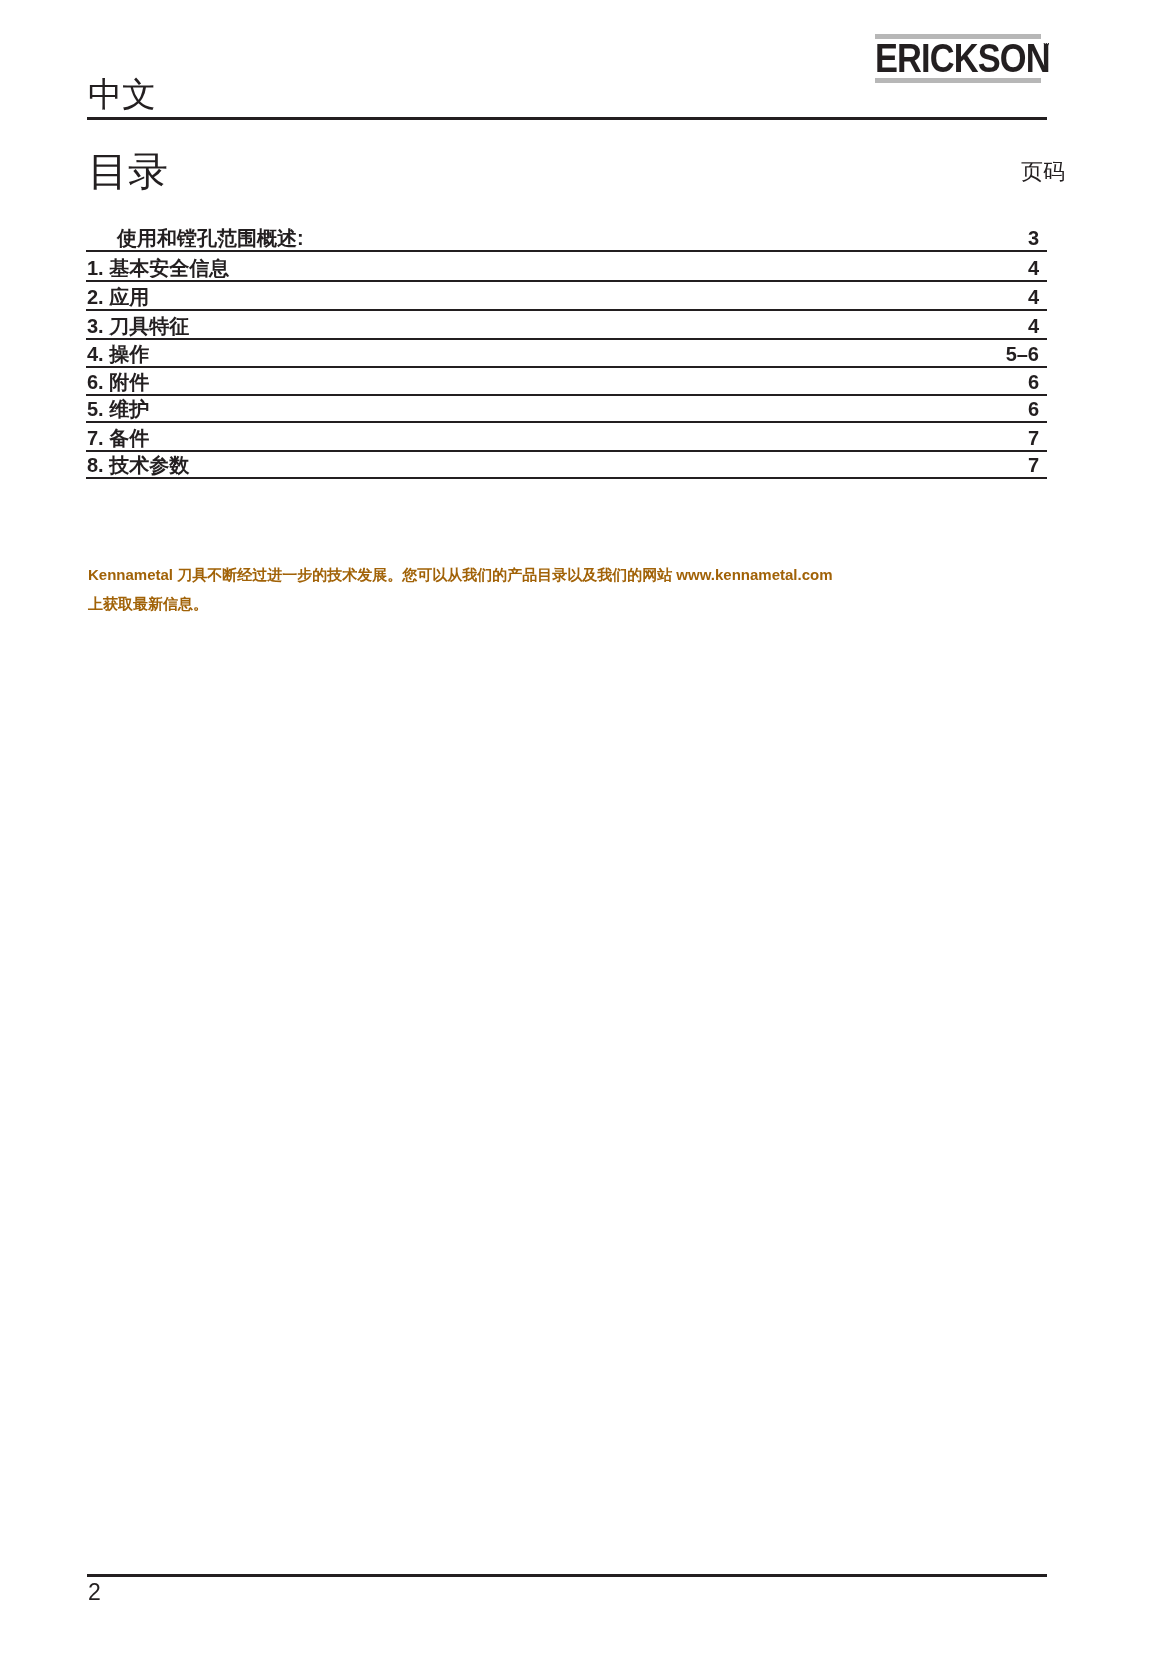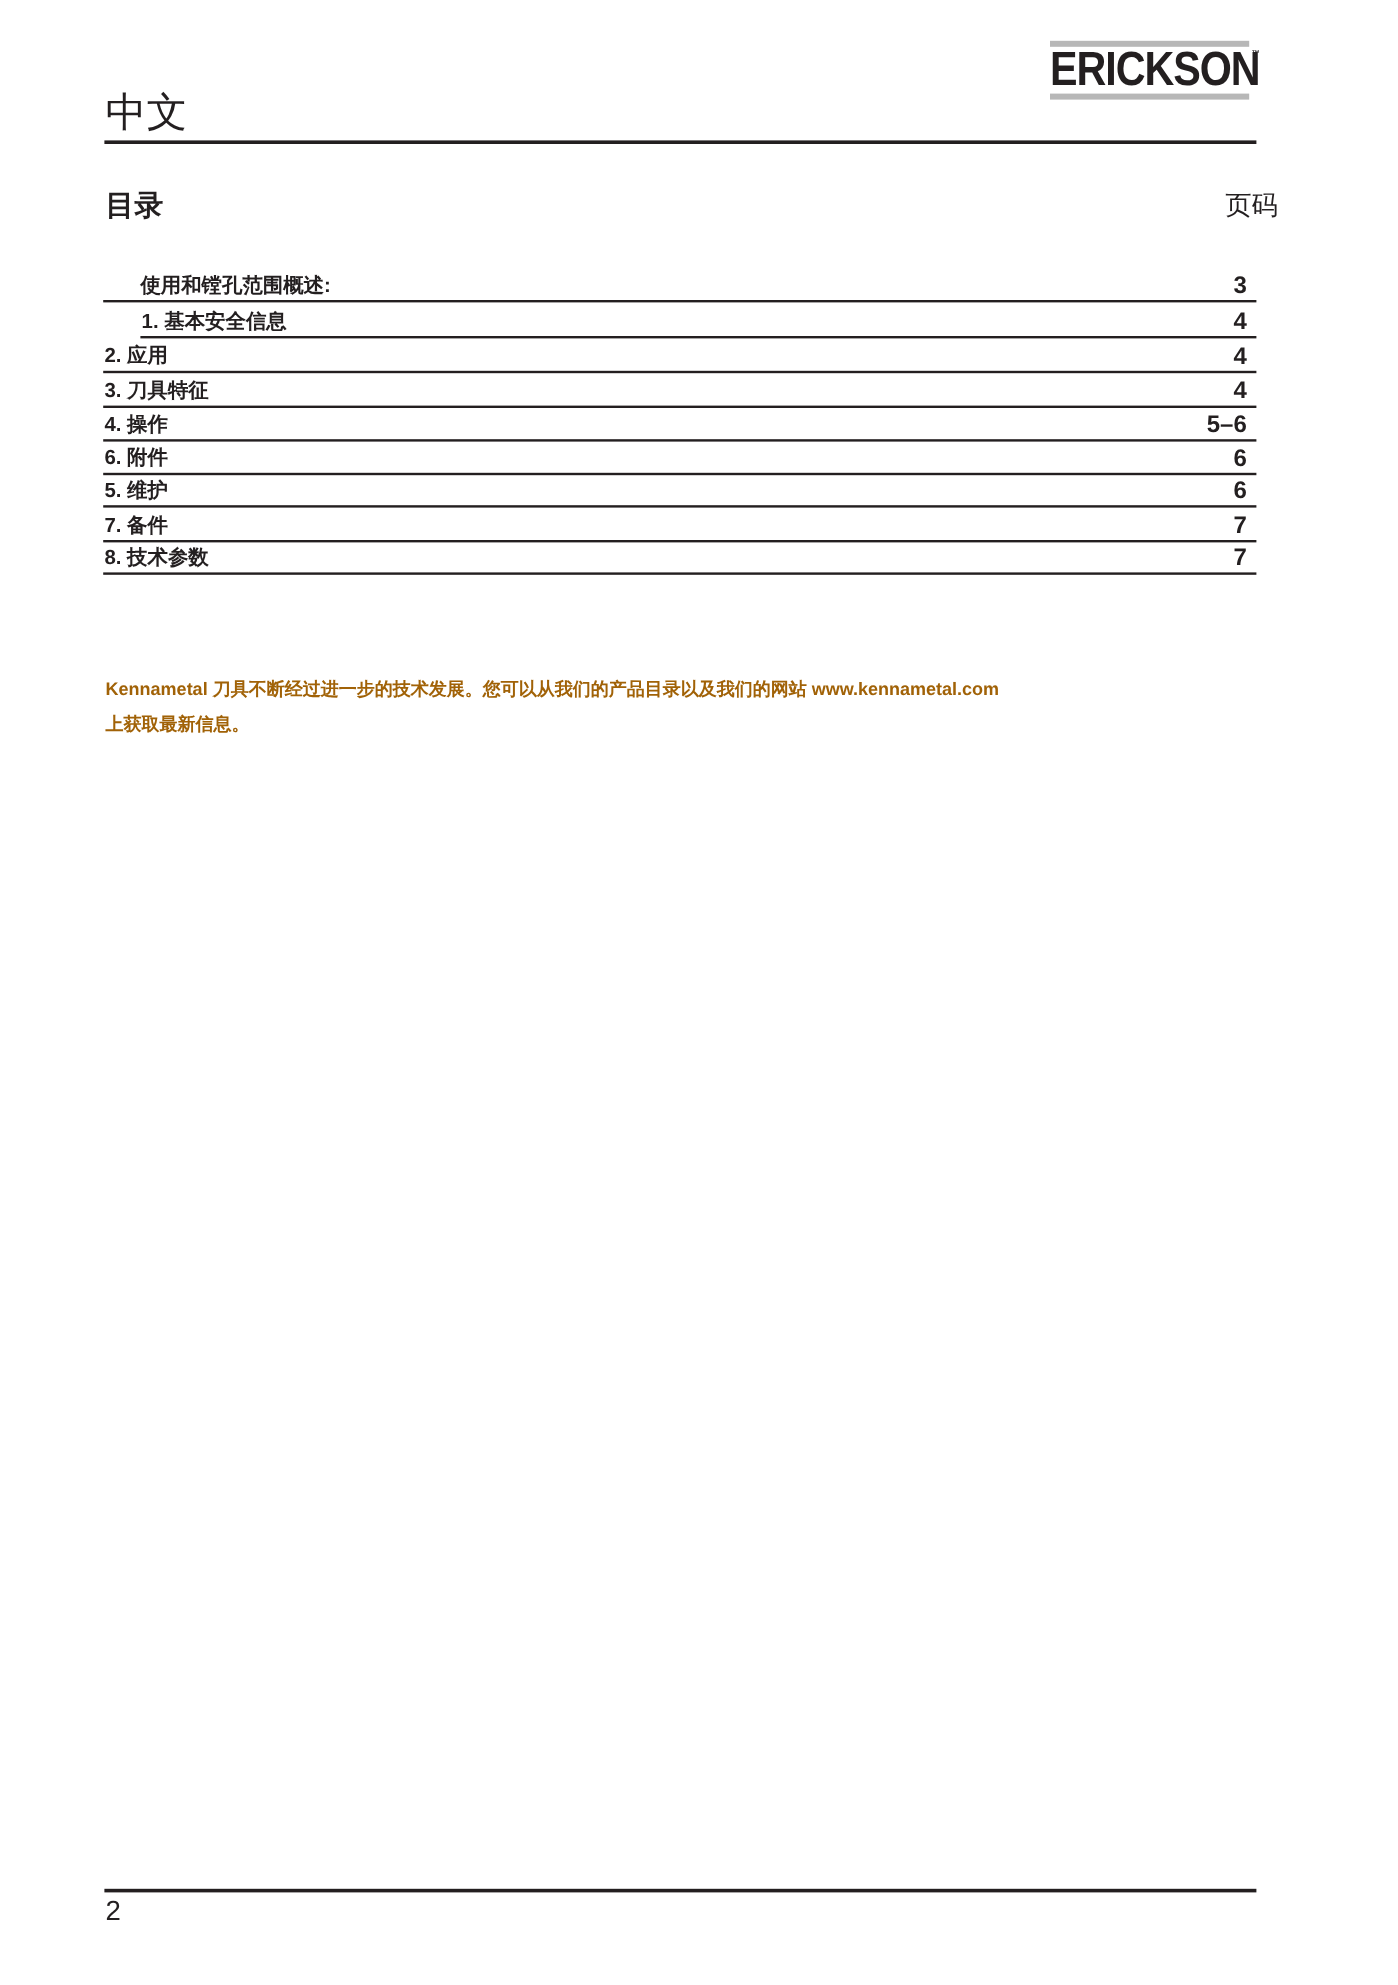--- a/index.html
+++ b/index.html
@@ -21,44 +21,44 @@
 
   .lang-title {
     position: absolute; left: 88px; top: 74px; font-size: 34px; line-height: 40px;
     font-family: "DejaVu Sans", sans-serif; color: #231f20;
   }
   .rule { position: absolute; background: #231f20; }
   .header-rule { left: 87px; top: 117px; width: 960px; height: 3px; }
   .footer-rule { left: 87px; top: 1574px; width: 960px; height: 3px; }
 
   .toc-title {
-    position: absolute; left: 88px; top: 151px; font-size: 24px; line-height: 40px;
-    font-weight: bold; font-family: "DejaVu Sans", sans-serif;
+    position: absolute; left: 88px; top: 151px; font-size: 40px; line-height: 40px;
+    font-weight: normal; font-family: "DejaVu Sans", sans-serif;
   }
   .page-col-label {
     position: absolute; right: 100px; top: 157px; font-size: 22px; line-height: 30px;
     font-family: "DejaVu Sans", sans-serif;
   }
 
   .toc { position: absolute; left: 86px; top: 223px; width: 961px; }
   .toc-row {
     position: relative; border-bottom: 2px solid #231f20; display: flex;
     justify-content: space-between; align-items: flex-end; box-sizing: border-box;
   }
   .toc-row .label {
-    font-size: 17px; font-weight: bold; line-height: 24px; white-space: nowrap;
+    font-size: 20px; font-weight: bold; line-height: 24px; white-space: nowrap;
     font-family: "Liberation Sans", "DejaVu Sans", sans-serif; padding-left: 1px;
   }
   .toc-row .label.indent { padding-left: 31px; }
   .toc-row .page {
     font-size: 20px; font-weight: bold; line-height: 24px; padding-right: 8px;
     font-family: "Liberation Sans", sans-serif;
   }
   .toc-row.r0 { height: 29px; }
-  .toc-row.r1 { height: 30px; margin-left: 31px; }
+  .toc-row.r1 { height: 30px; }
   .toc-row.r2 { height: 29px; }
   .toc-row.r3 { height: 29px; }
   .toc-row.r4 { height: 28px; }
   .toc-row.r5 { height: 28px; }
   .toc-row.r6 { height: 27px; gap: 18px; }
   .toc-row.r7 { height: 29px; gap: 28px; }
   .toc-row.r8 { height: 27px; }
 
   .note {
     position: absolute; left: 88px; top: 560px; width: 860px;

